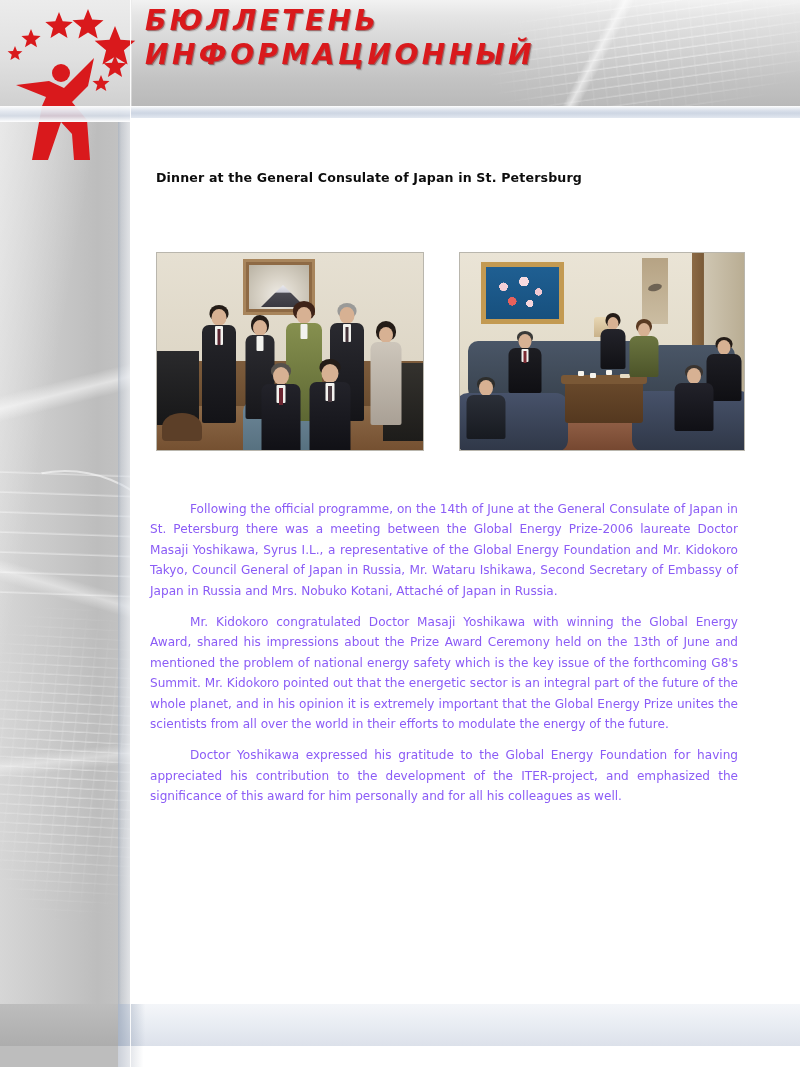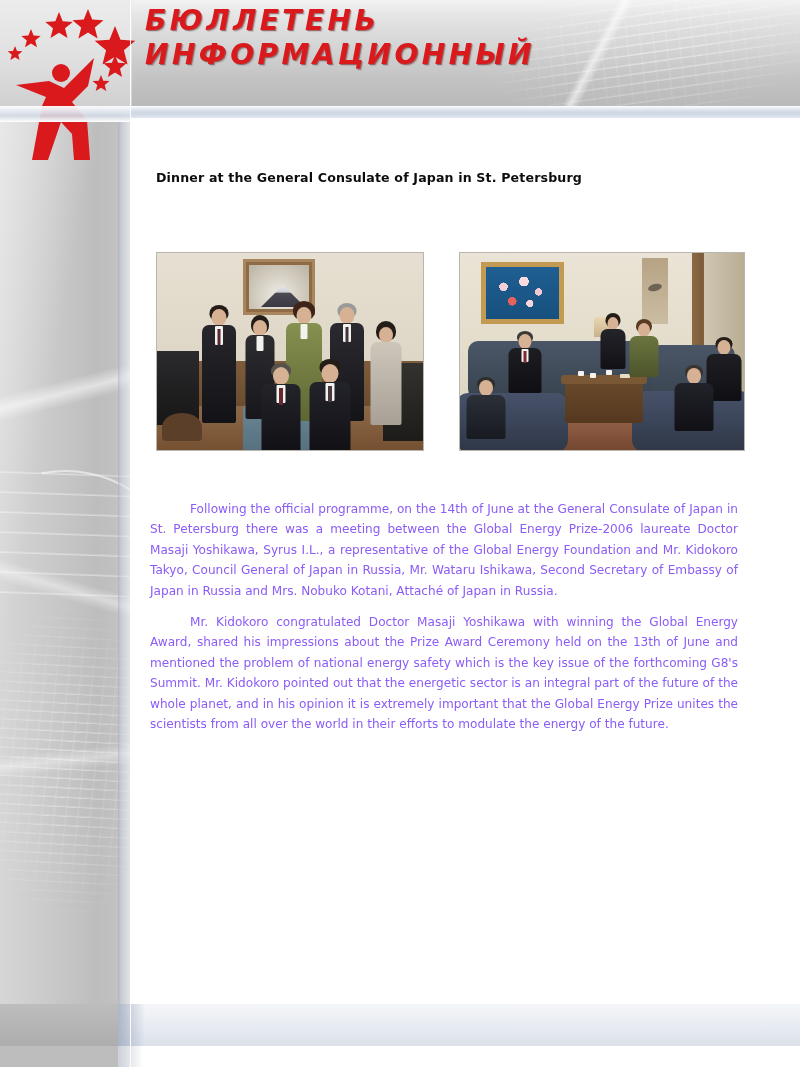--- a/index.html
+++ b/index.html
@@ -525,20 +525,21 @@
           <div class="hair" style="top:0;   width:18px; height:13px; background:#3a3430;"></div>
           <div class="head" style="top:3px; width:14px; height:16px;"></div>
           <div class="body" style="top:18px; width:39px; height:48px; background:linear-gradient(to bottom,#22222a,#101015);"></div>
         </div>
       </div>
     </div>
 
     <div class="body-text">
       <p>Following the official programme, on the 14th of June at the General Consulate of Japan in St. Petersburg there was a meeting between the Global Energy Prize-2006 laureate Doctor Masaji Yoshikawa, Syrus I.L., a representative of the Global Energy Foundation and Mr. Kidokoro Takyo, Council General of Japan in Russia, Mr. Wataru Ishikawa, Second Secretary of Embassy of Japan in Russia and Mrs. Nobuko Kotani, Attaché of Japan in Russia.</p>
       <p>Mr. Kidokoro congratulated Doctor Masaji Yoshikawa with winning the Global Energy Award, shared his impressions about the Prize Award Ceremony held on the 13th of June and mentioned the problem of national energy safety which is the key issue of the forthcoming G8's Summit. Mr. Kidokoro pointed out that the energetic sector is an integral part of the future of the whole planet, and in his opinion it is extremely important that the Global Energy Prize unites the scientists from all over the world in their efforts to modulate the energy of the future.</p>
+      <p>Doctor Yoshikawa expressed his gratitude to the Global Energy Foundation for having appreciated his contribution to the development of the ITER-project, and emphasized the significance of this award for him personally and for all his colleagues as well.</p>
     </div>
   </div>
 
   <div class="footer-band">
     <div class="left"></div>
     <div class="seam"></div>
   </div>
   <div class="footer-band2">
     <div class="left"></div>
     <div class="seam"></div>

